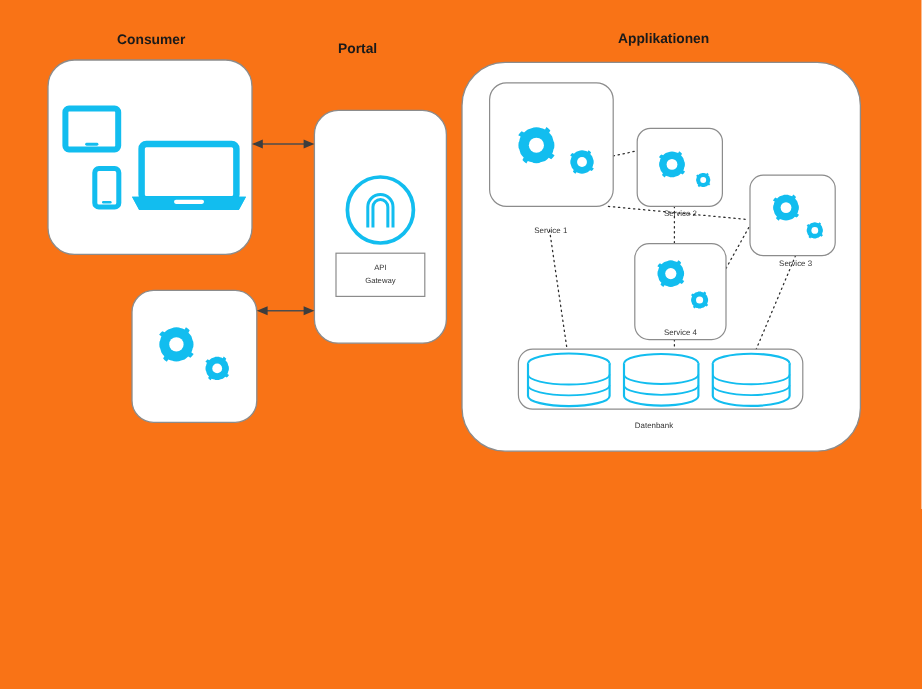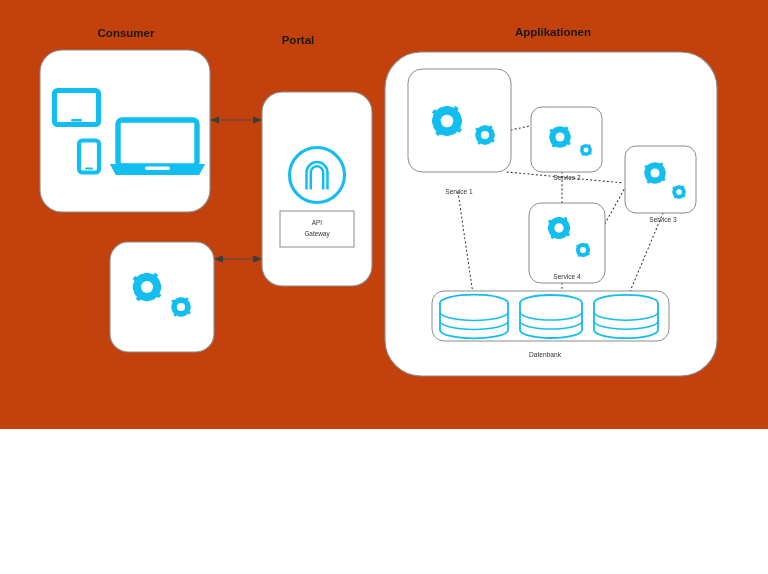--- a/index.html
+++ b/index.html
@@ -7,22 +7,22 @@
     padding: 0;
     background: #ffffff;
   }
   body {
     font-family: "Liberation Sans", sans-serif;
     -webkit-font-smoothing: antialiased;
   }
   #canvas {
     position: relative;
     width: 768px;
-    height: 429px;
-    background: #c2410c;
+    height: 574px;
+    background: #f97316;
     overflow: hidden;
   }
   #diagram-svg {
     position: absolute;
     left: 0;
     top: 0;
     width: 768px;
     height: 574px;
   }
   .grp-title {

